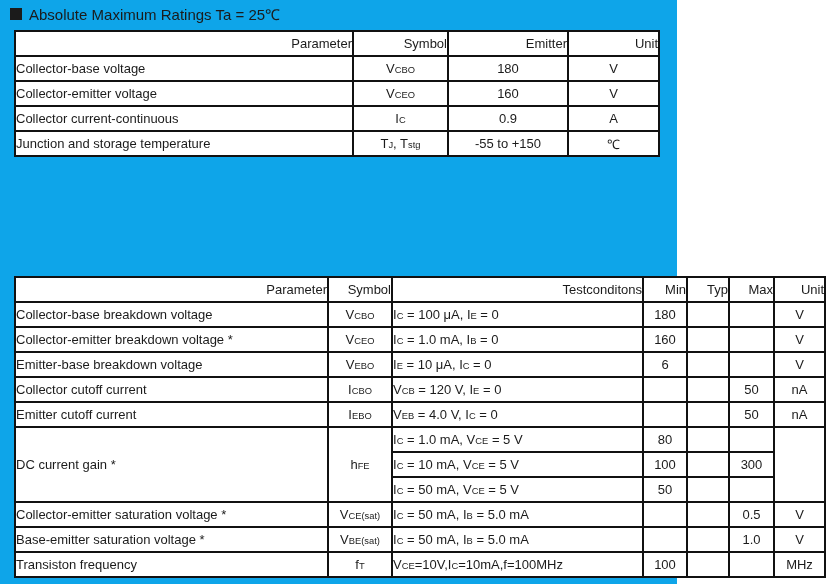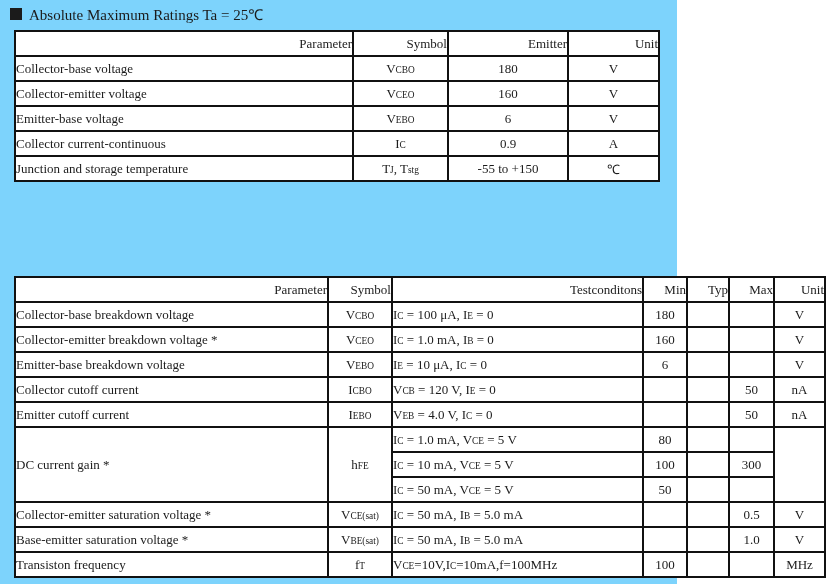--- a/index.html
+++ b/index.html
@@ -1,21 +1,21 @@
 <!DOCTYPE html>
 <html><head>
 <meta charset="utf-8">
 <style>
   html, body { margin: 0; padding: 0; background: #ffffff; }
   .page {
     position: relative;
     width: 677px;
     height: 584px;
-    background: #7dd3fc;
-    font-family: Liberation Serif, serif;
+    background: #0ea5e9;
+    font-family: Liberation Sans, sans-serif;
     color: #1b1b1b;
   }
   .section-title {
     position: absolute;
     display: flex;
     align-items: center;
     gap: 7px;
     font-size: 15px;
     color: #1b1b1b;
     white-space: nowrap;
@@ -79,26 +79,20 @@
     <tr>
       <td class="left">Collector-base voltage</td>
       <td class="ctr">V<span class="sb">CBO</span></td>
       <td class="ctr">180</td>
       <td class="ctr">V</td>
     </tr>
     <tr>
       <td class="left">Collector-emitter voltage</td>
       <td class="ctr">V<span class="sb">CEO</span></td>
       <td class="ctr">160</td>
-      <td class="ctr">V</td>
-    </tr>
-    <tr>
-      <td class="left">Emitter-base voltage</td>
-      <td class="ctr">V<span class="sb">EBO</span></td>
-      <td class="ctr">6</td>
       <td class="ctr">V</td>
     </tr>
     <tr>
       <td class="left">Collector current-continuous</td>
       <td class="ctr">I<span class="sb">C</span></td>
       <td class="ctr">0.9</td>
       <td class="ctr">A</td>
     </tr>
     <tr>
       <td class="left">Junction and storage temperature</td>

